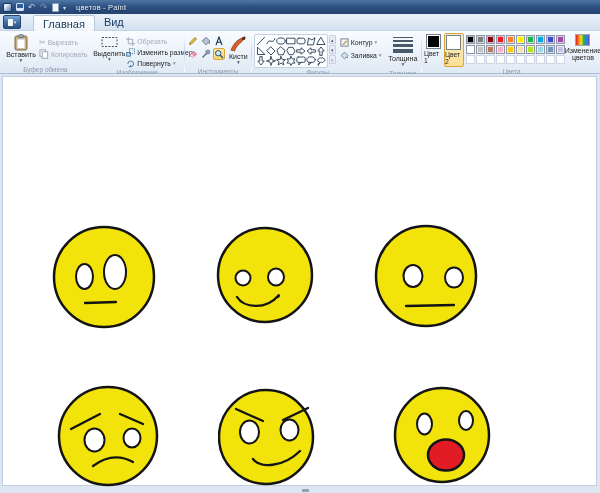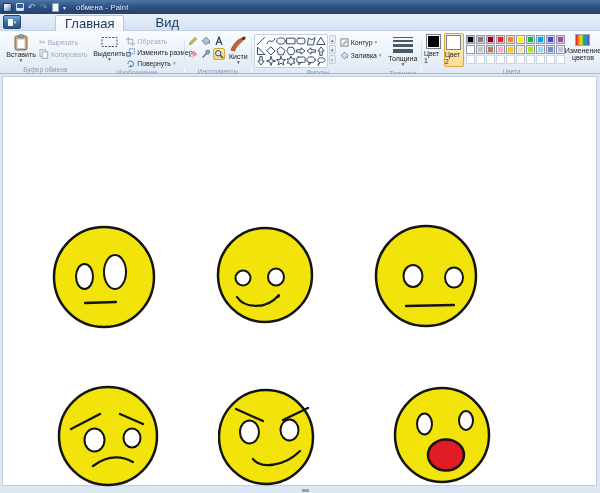--- a/index.html
+++ b/index.html
@@ -28,21 +28,21 @@
   
   .tabrow { position:absolute; top:14px; left:0; width:600px; height:17px;
     background:linear-gradient(180deg,#e9f0fa,#d4e1f2); border-bottom:1px solid #c3d1e5;
     display:flex; align-items:flex-end; padding-left:3px; }
   .file-btn { width:18px; height:14px; margin-bottom:1px; margin-right:12px; border-radius:2px;
     background:linear-gradient(180deg,#79a8d8,#3f6da2 55%,#2d5484); border:1px solid #24466e;
     display:flex; align-items:center; justify-content:center; gap:1px; }
   .file-btn .pg { width:5px; height:7px; background:#f4f8fc; border-radius:0.5px; }
   .file-btn .dd { color:#dce8f5; font-size:5px; }
   .tab { height:16px; padding:0 9px; display:flex; align-items:center;
-    font-size:13px; color:#1d3d60;margin-left:22px; }
+    font-size:11px; color:#1d3d60; }
   .tab.active { background:linear-gradient(180deg,#fdfeff,#f2f6fb); border:1px solid #b9c7da;
     border-bottom:none; border-radius:2.5px 2.5px 0 0; position:relative; top:1px; }
 
   
   .ribbon { position:absolute; top:31px; left:0; width:600px; height:43px;
     background:linear-gradient(180deg,#f9fcff 0%,#eef4fb 45%,#dfe9f5 100%);
     border-bottom:1px solid #aebdd1; display:flex; align-items:stretch; padding:1px 0 0 2px; }
   .rgroup { display:flex; flex-direction:column; justify-content:space-between; padding:1px 1px 0 1px; }
   .rgroup-body { display:flex; flex:1; align-items:flex-start; }
   .rgroup-label { font-size:6.5px; color:#8b99ad; text-align:center; padding:1px 0 1px 0; white-space:nowrap; }
@@ -102,21 +102,21 @@
       <span class="qat-icon">
           <span class="icon-save"></span>
         </span>
       <span class="qat-icon icon-undo">↶</span>
       <span class="qat-icon icon-redo">↷</span>
       <span class="qat-icon">
           <span class="icon-newdoc"></span>
         </span>
       <span class="qat-dd">▾</span>
     </div>
-    <span class="win-title">обмена - Paint</span>
+    <span class="win-title">цветов - Paint</span>
   </div>
 
   <div class="tabrow">
     <div class="file-btn">
       <span class="pg"></span>
       <span class="dd">▾</span>
     </div>
     <div class="tab active">Главная</div>
     <div class="tab">Вид</div>
   </div>

